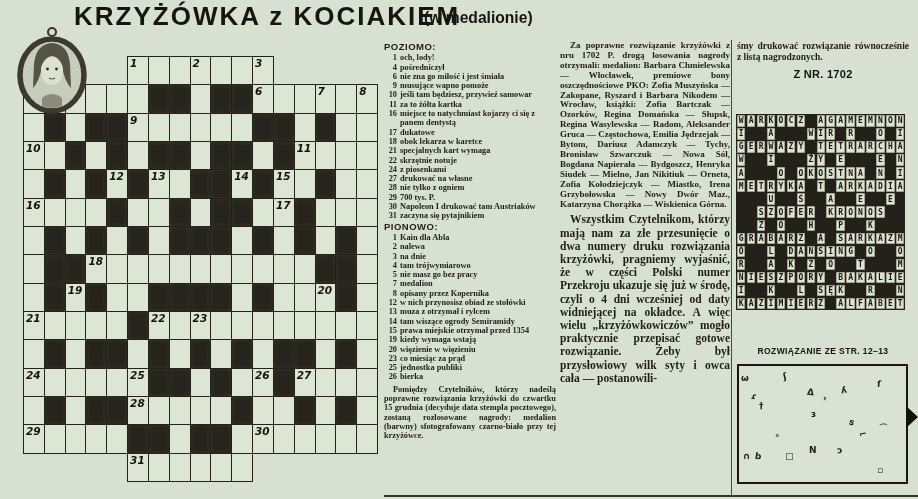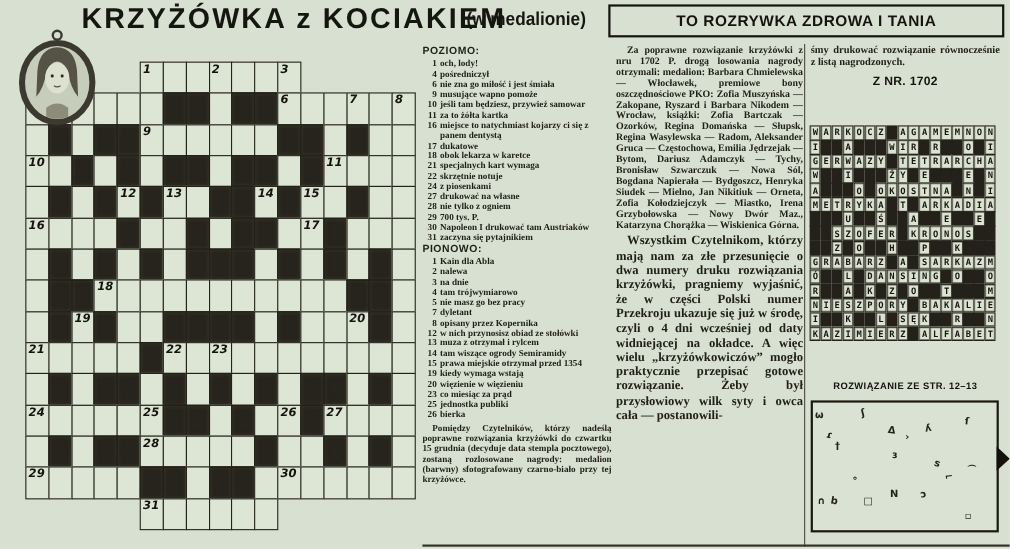--- a/index.html
+++ b/index.html
@@ -73,21 +73,20 @@
          border-top:11px solid transparent;border-bottom:11px solid transparent;
          border-left:12px solid #12110c;}
 </style>
 </head>
 <body>
 
 <div id="page">
 
   <div id="title">KRZYŻÓWKA z KOCIAKIEM</div>
   <div id="subtitle">(w medalionie)</div>
-  <div id="banner">TO ROZRYWKA ZDROWA I TANIA</div>
 
   <div id="main-grid">
       <div class="cell w" style="left: 104.118px; top: 0px; width: 21.8235px; height: 29.3333px;">
         <span class="num">1</span>
       </div>
       <div class="cell w" style="left: 124.941px; top: 0px; width: 21.8235px; height: 29.3333px;"></div>
       <div class="cell w" style="left: 145.765px; top: 0px; width: 21.8235px; height: 29.3333px;"></div>
       <div class="cell w" style="left: 166.588px; top: 0px; width: 21.8235px; height: 29.3333px;">
         <span class="num">2</span>
       </div>
@@ -481,21 +480,21 @@
         <div class="clue">
           <span class="cn">4</span>
           <span class="ct">tam trójwymiarowo</span>
         </div>
         <div class="clue">
           <span class="cn">5</span>
           <span class="ct">nie masz go bez pracy</span>
         </div>
         <div class="clue">
           <span class="cn">7</span>
-          <span class="ct">dyletant</span>
+          <span class="ct">medalion</span>
         </div>
         <div class="clue">
           <span class="cn">8</span>
           <span class="ct">opisany przez Kopernika</span>
         </div>
         <div class="clue">
           <span class="cn">12</span>
           <span class="ct">w nich przynosisz obiad ze stołówki</span>
         </div>
         <div class="clue">

